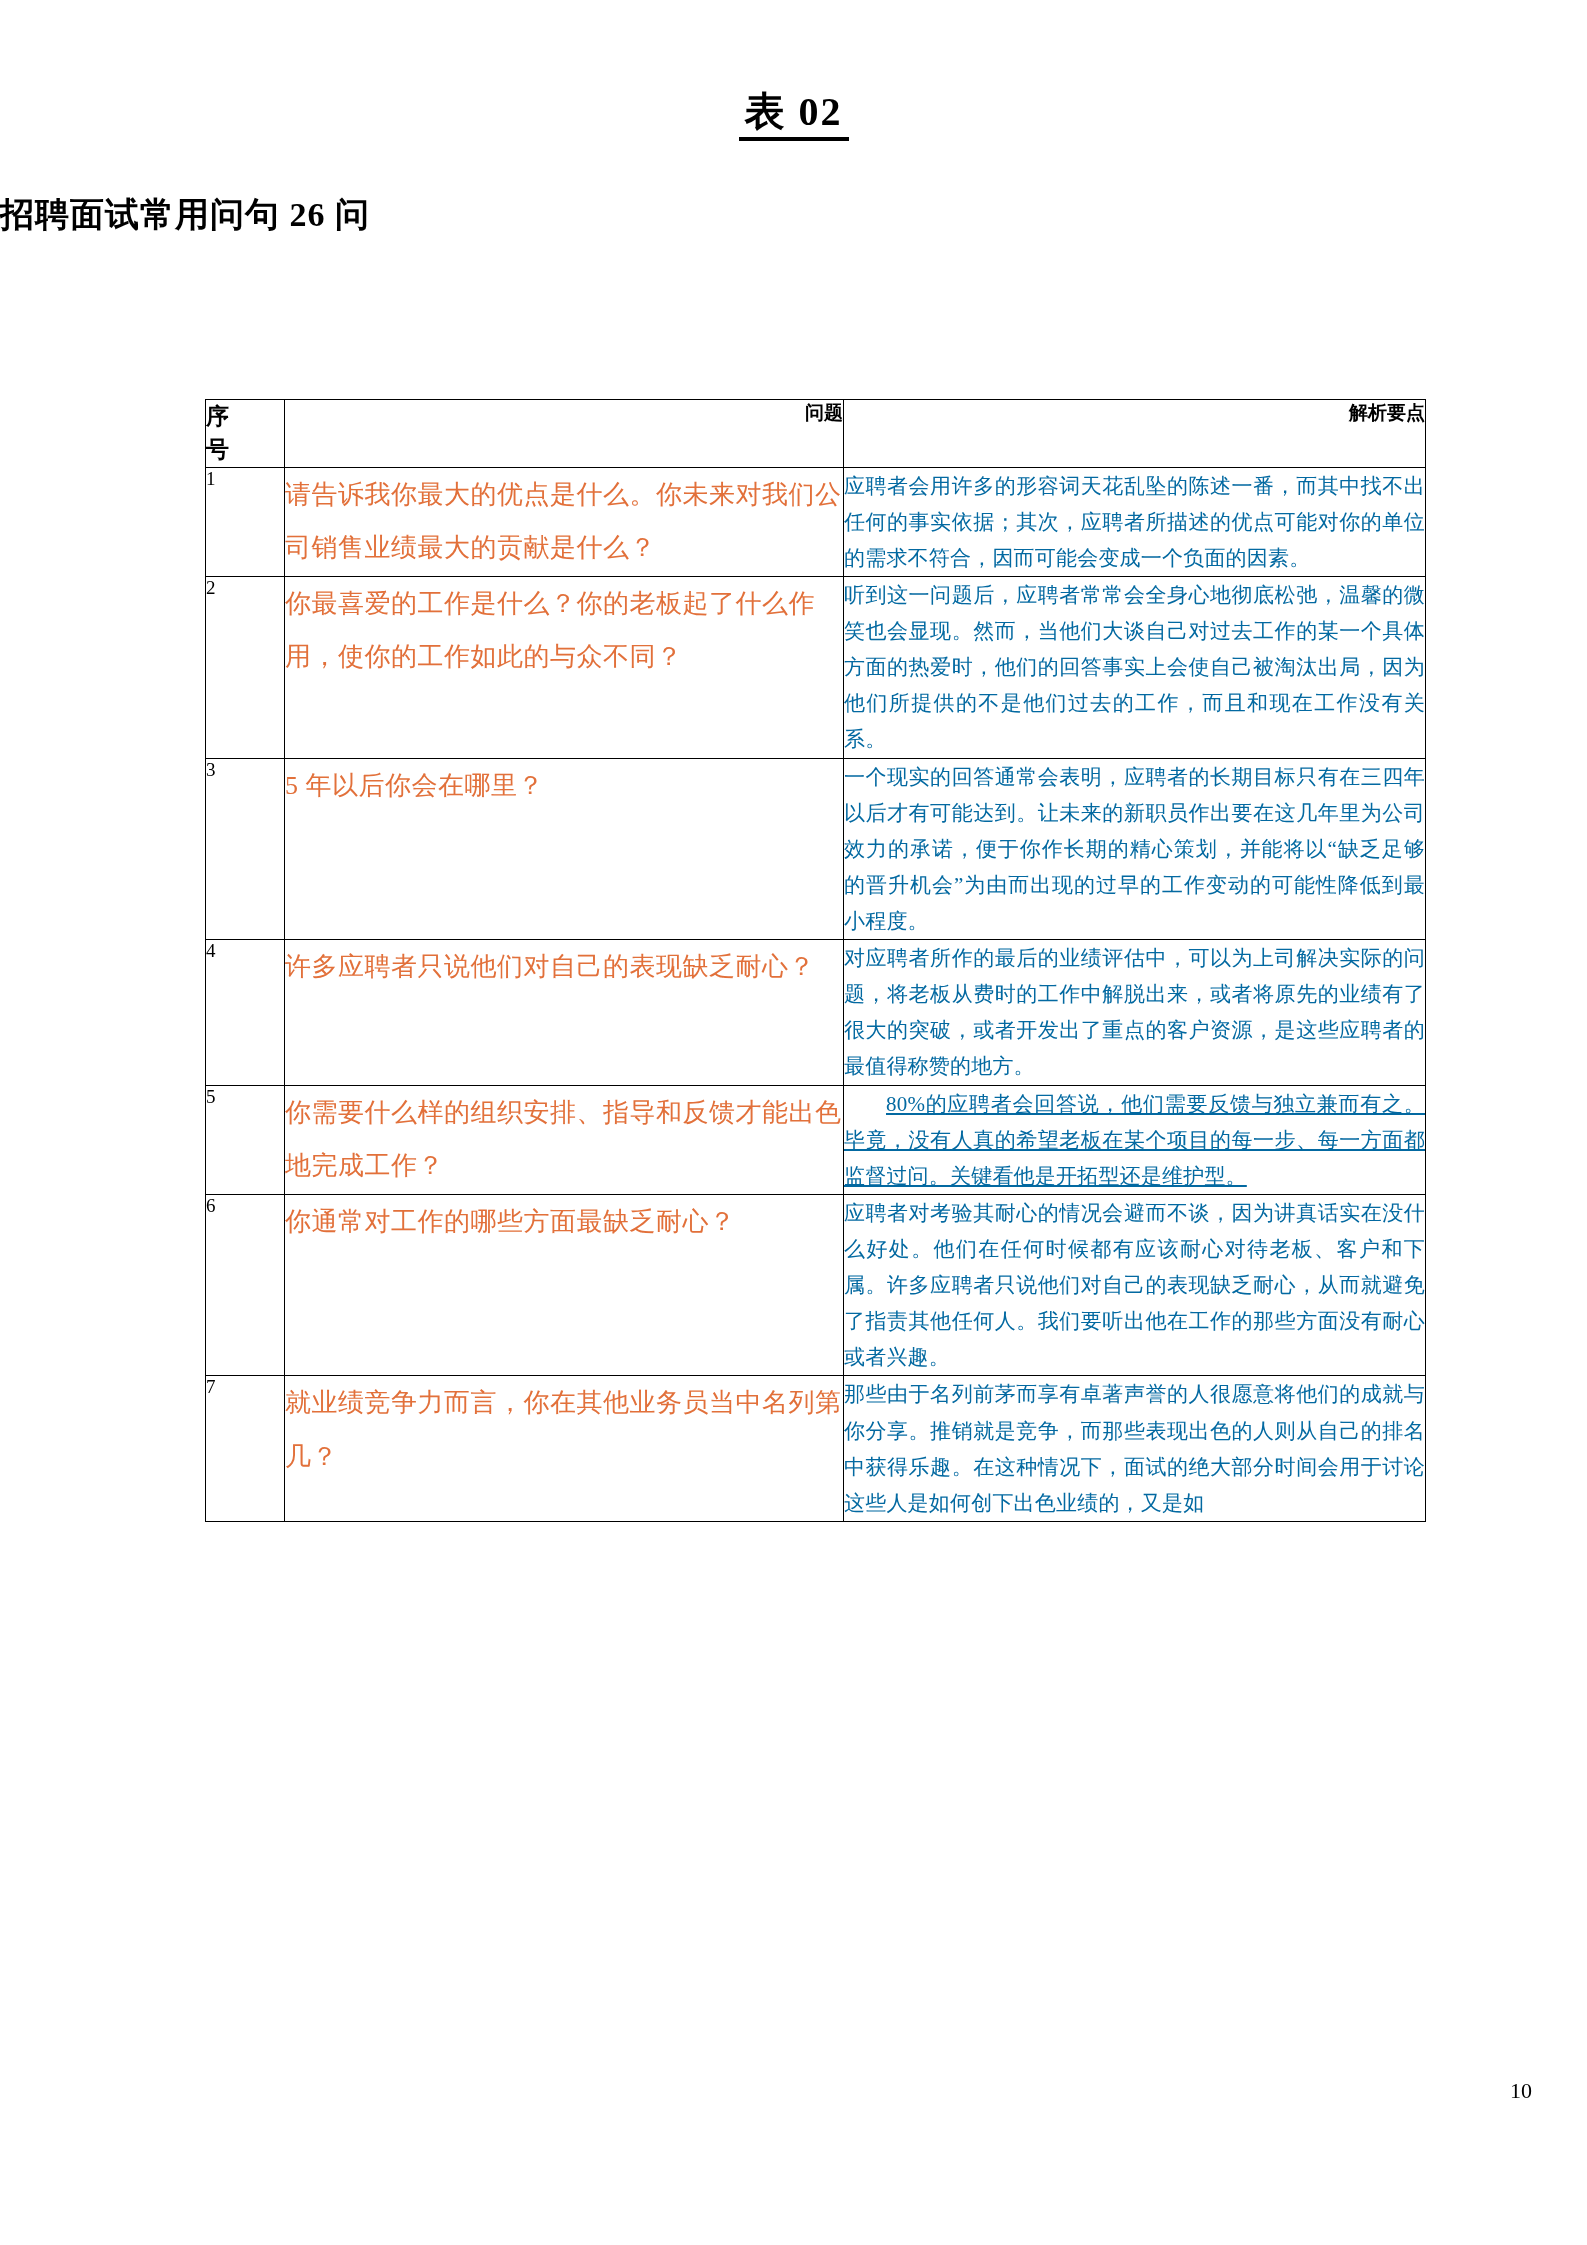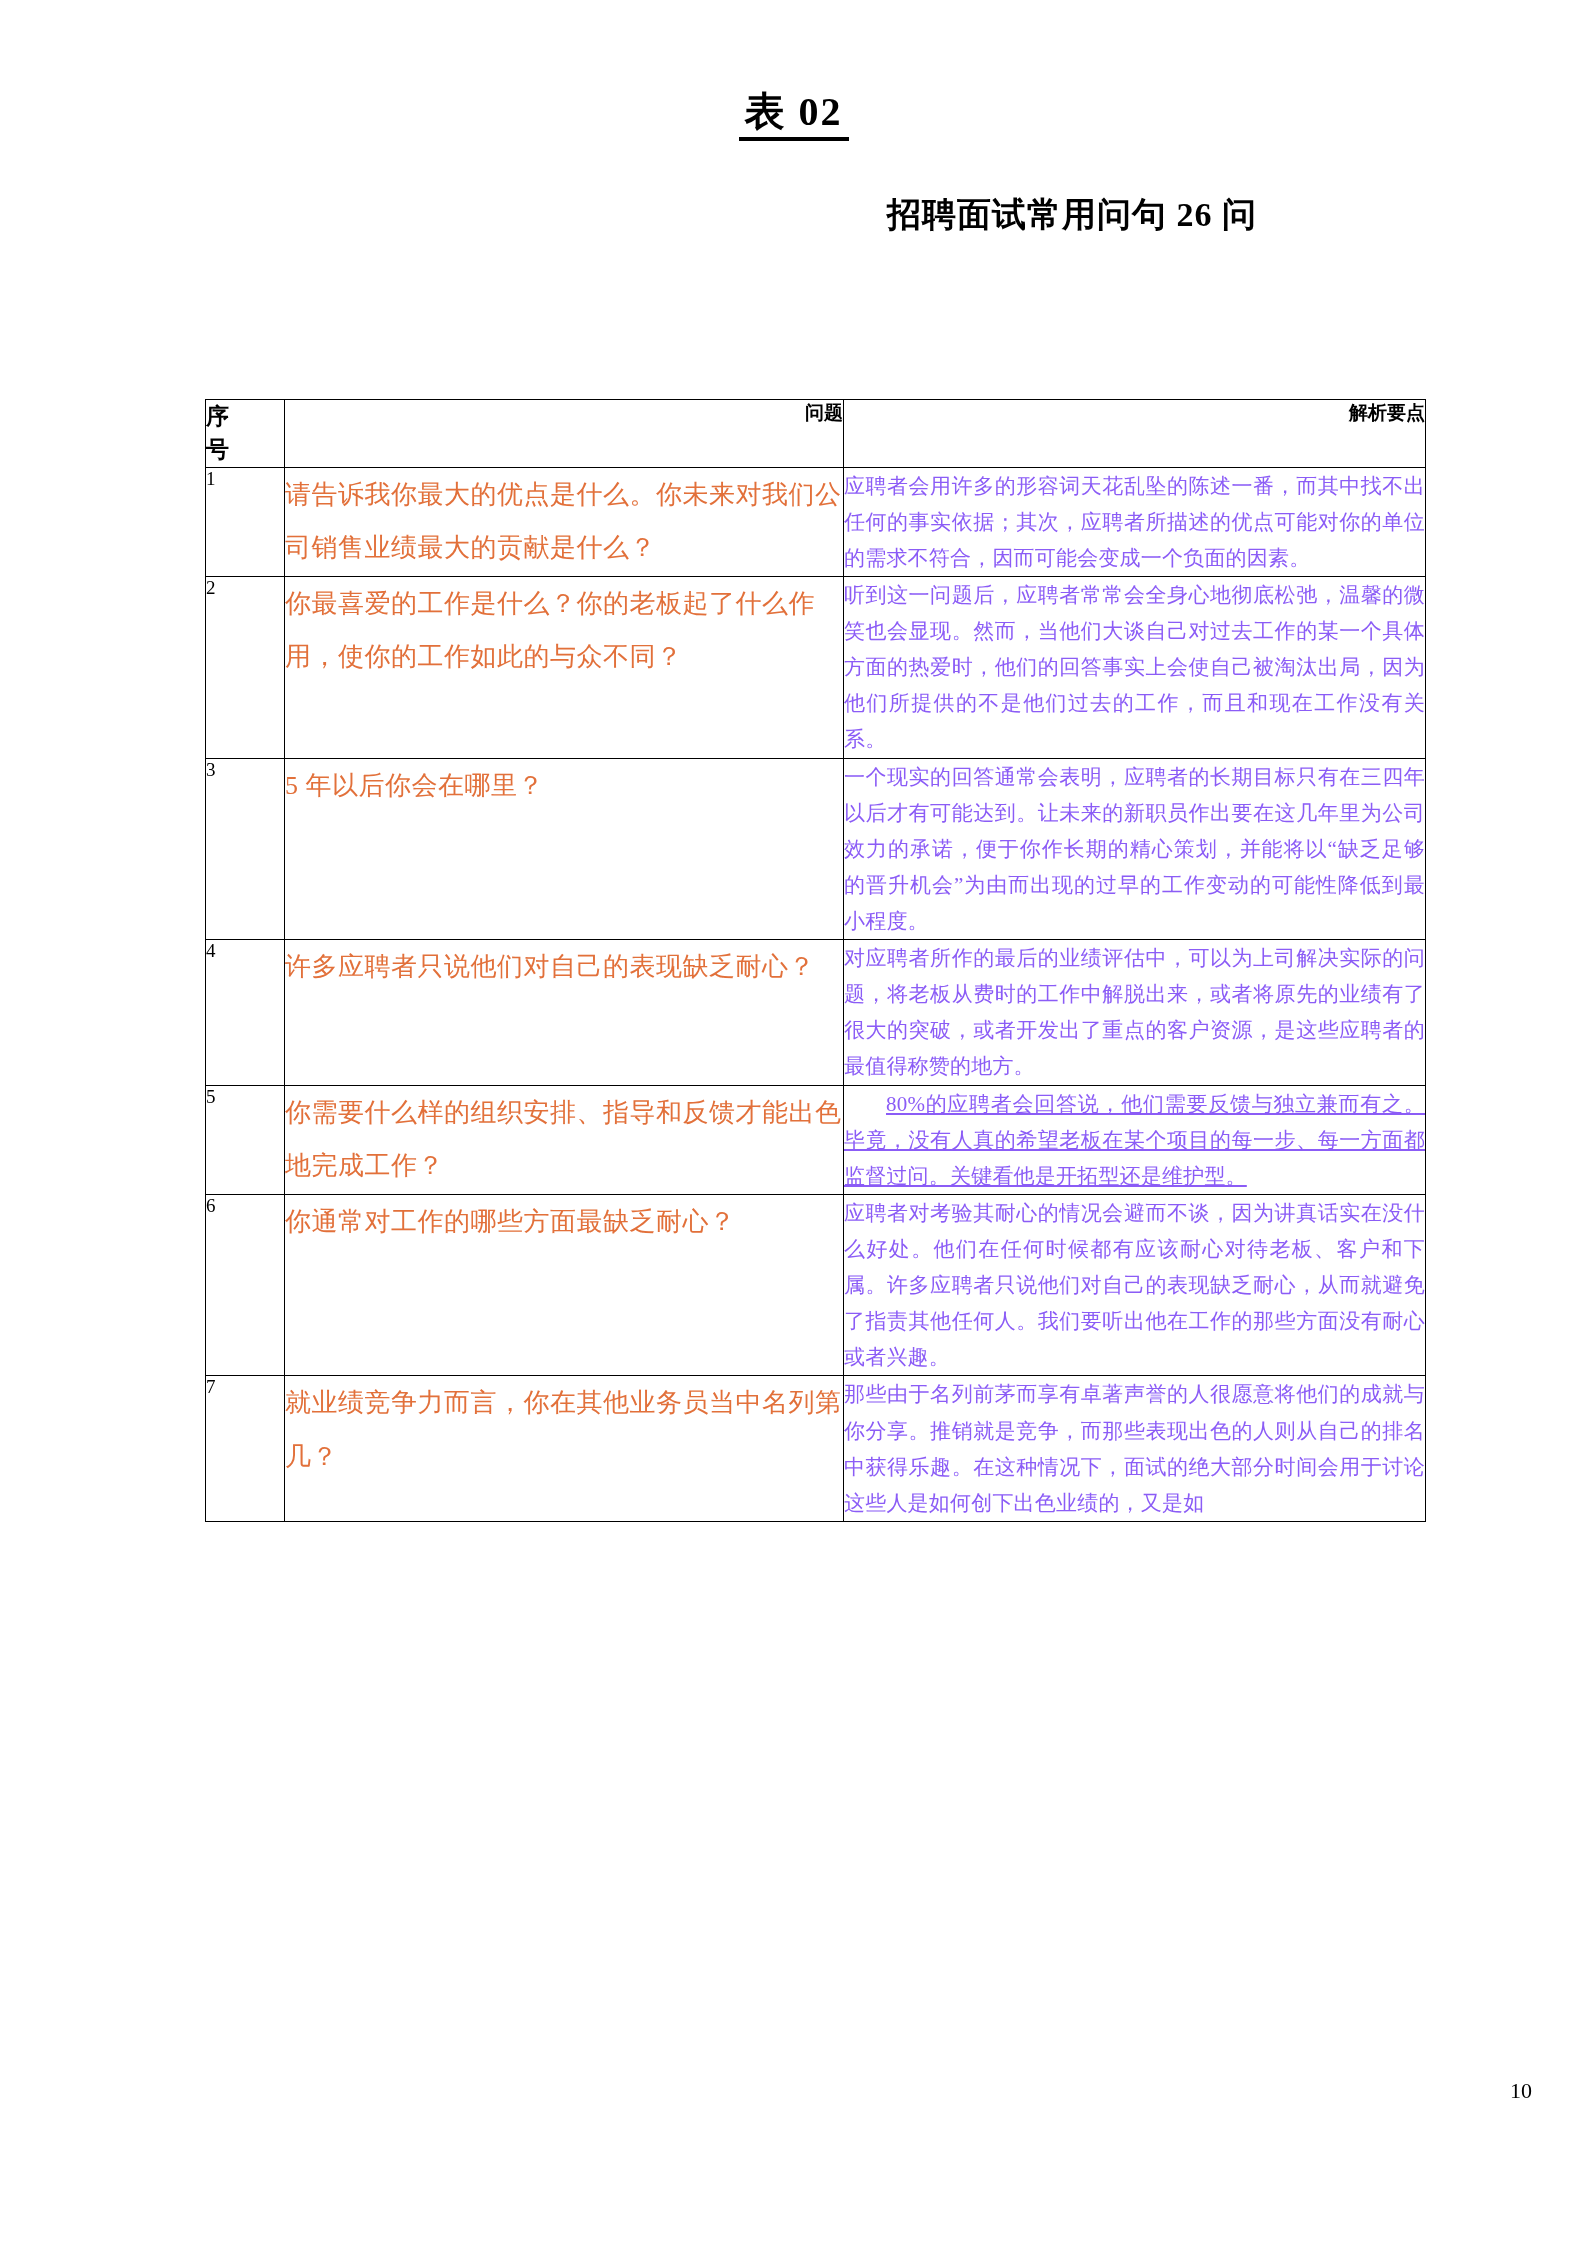--- a/index.html
+++ b/index.html
@@ -39,21 +39,21 @@
     padding: 0 6px 4px 6px;
     display: inline-block;
     line-height: 1.05;
   }
 
   .doc-subtitle {
     position: absolute;
     top: 192px;
     left: 0;
     width: 1257px;
-    text-align: right;
+    text-align: left;
     font-size: 34px;
     font-weight: bold;
     letter-spacing: 1px;
   }
 
   
   .table-wrap {
     position: absolute;
     top: 399px;
     left: 205px;
@@ -104,21 +104,21 @@
     font-size: 26px;
     line-height: 2.05;
     text-align: left;
     padding: 12px 16px 14px 16px;
     letter-spacing: 0.5px;
     font-family: "Liberation Serif", "DejaVu Serif", serif;
   }
 
   
   .a-cell {
-    color: #8b5cf6;
+    color: #0369a1;
     font-size: 21px;
     line-height: 1.72;
     text-align: justify;
     padding: 10px 12px 10px 12px;
     letter-spacing: 0.2px;
   }
   .a-cell.indent { text-indent: 2em; text-decoration: underline; }
 
   
   .page-num {

